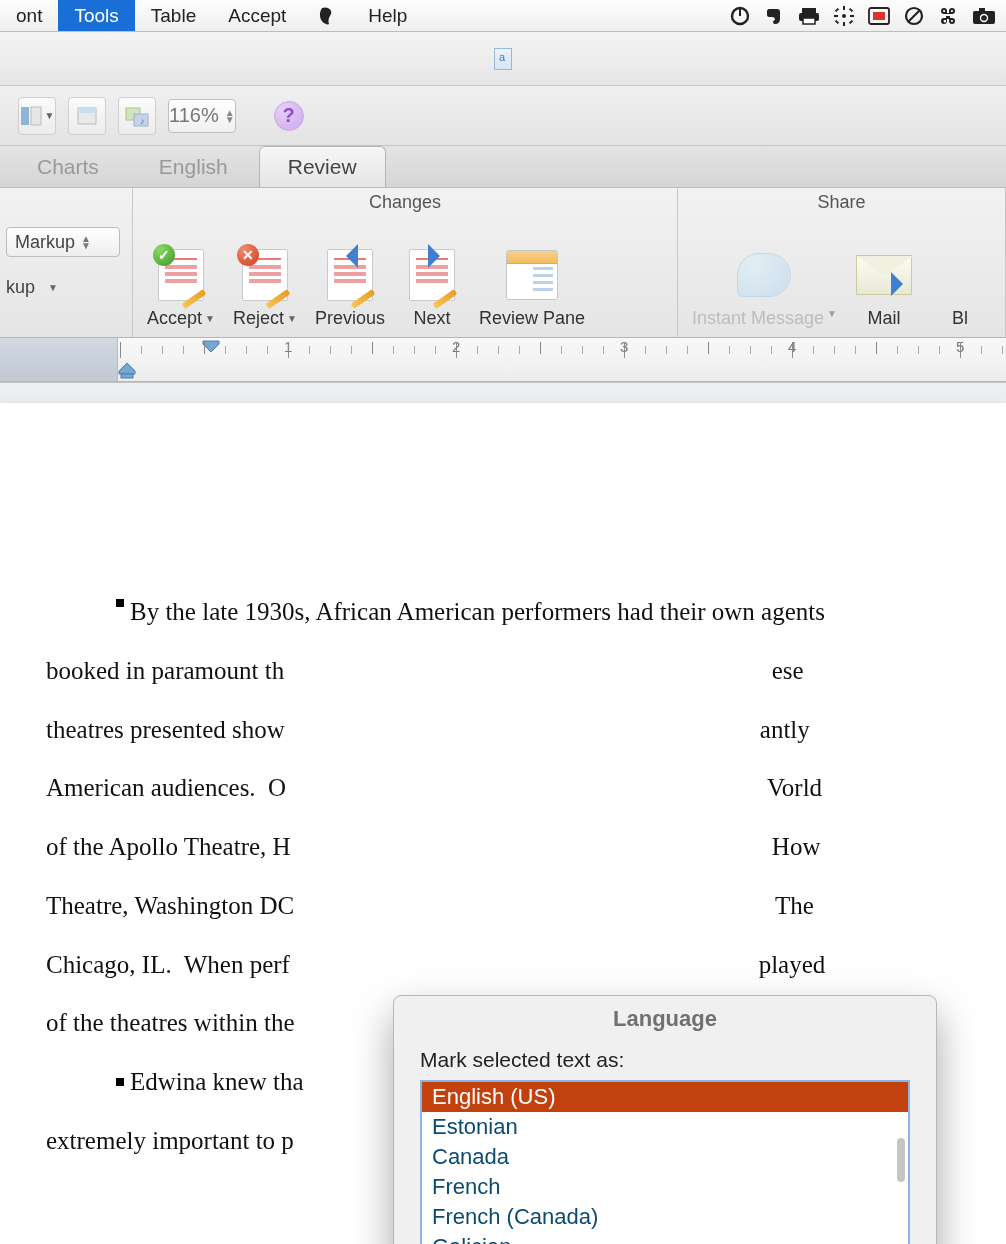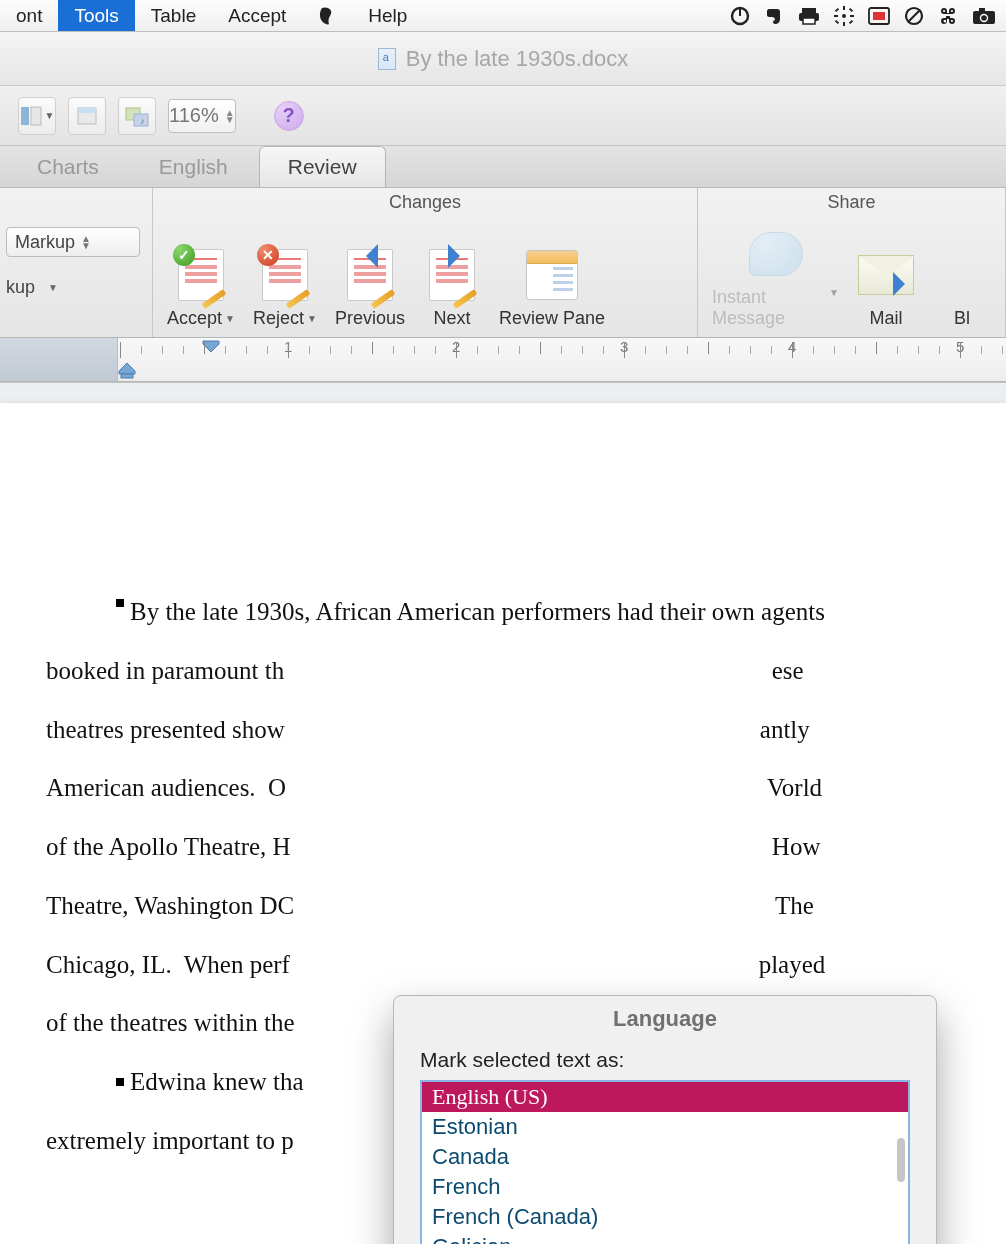--- a/index.html
+++ b/index.html
@@ -122,21 +122,21 @@
   }
   .rgroup-title {
     text-align:center; font-size:18px; color:#555;
     padding: 4px 0 2px 0;
   }
   .rgroup-row {
     flex:1; display:flex; align-items:flex-end;
     padding: 0 8px 8px 8px;
     gap: 6px;
   }
-  .markup-group { width:153px; }
+  .markup-group { width:133px; }
   .markup-dropdown {
     height:30px; border:1px solid #bcbcbc; border-radius:4px;
     background:linear-gradient(#fff,#eee);
     display:flex; align-items:center; padding:0 8px;
     font-size:18px; color:#444; gap:6px;
     margin: 12px 6px 6px 0;
   }
   .markup-dropdown .arrs { font-size:10px; color:#777; display:flex; flex-direction:column; line-height:7px;}
   .markup-sub {
     height:30px; display:flex; align-items:center; gap:10px;
@@ -266,21 +266,21 @@
   .lang-list .scroll-thumb {
     position:absolute; right:3px; top:56px; width:8px; height:44px;
     background:#c6c6c6; border-radius:4px;
   }
   .lang-item {
     padding: 2px 10px;
     font-size:22px;
     color:#0c4a6e;
   }
   .lang-item.selected {
-    background:#be185d; color:#fff;font-family:Liberation Serif, serif;
+    background:#c2410c; color:#fff;
   }
 </style>
 </head>
 <body>
 
 <div class="menubar">
   <div class="menu-item">ont</div>
   <div class="menu-item active">Tools</div>
   <div class="menu-item">Table</div>
   <div class="menu-item">Accept</div>
@@ -348,21 +348,20 @@
           <rect x="7" y="1" width="6" height="4" fill="#222"></rect>
           <circle cx="12" cy="11" r="4.2" fill="#fff"></circle>
           <circle cx="12" cy="11" r="2.8" fill="#222"></circle>
         </svg>
       </span>
   </div>
 </div>
 
 <div class="titlebar">
   <span class="doc-icon"></span>
-  <span>By the late 1930s.docx</span>
 </div>
 
 <div class="toolbar">
   <div class="tool-btn">
       <svg width="22" height="22">
         <rect x="1" y="2" width="8" height="18" fill="#8fb4d8"></rect>
         <rect x="11" y="2" width="10" height="18" fill="#e6e6e6" stroke="#bbb"></rect>
       </svg>
       <span class="small-tri">▼</span>
     </div>

